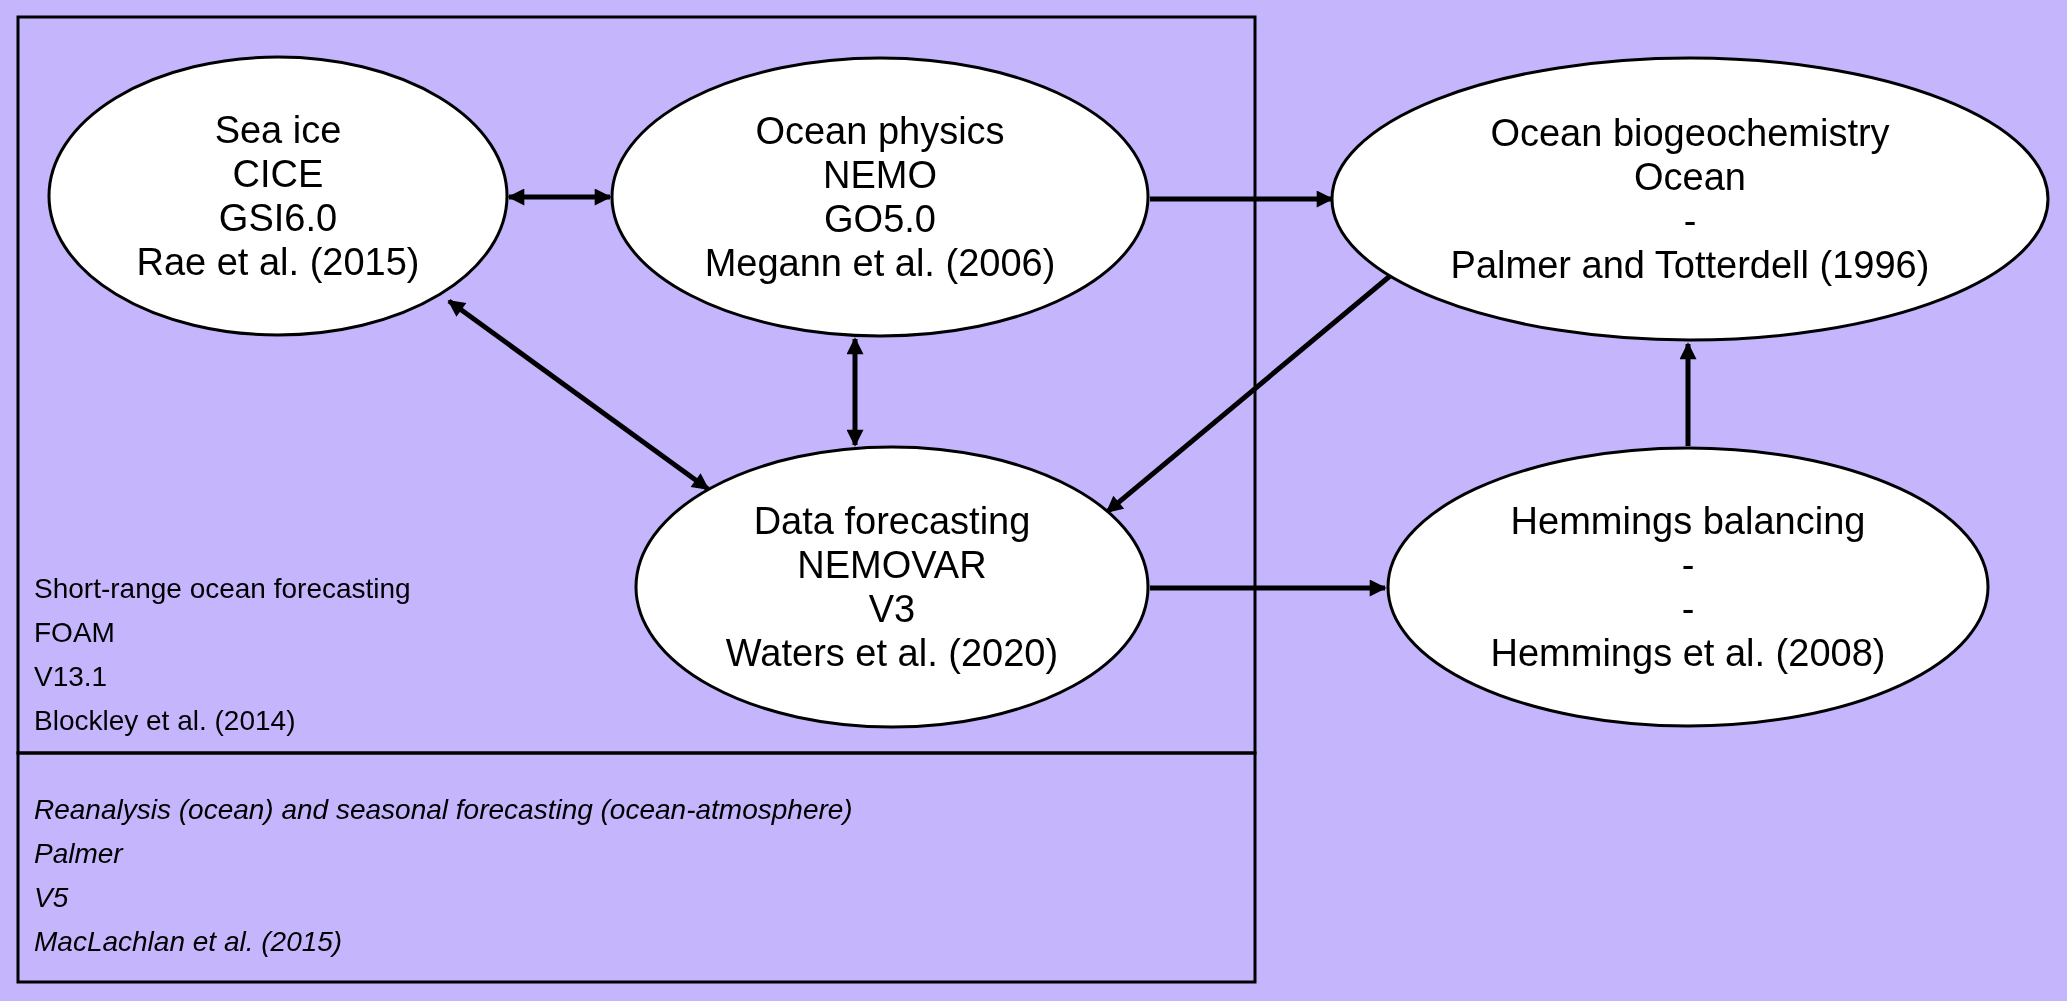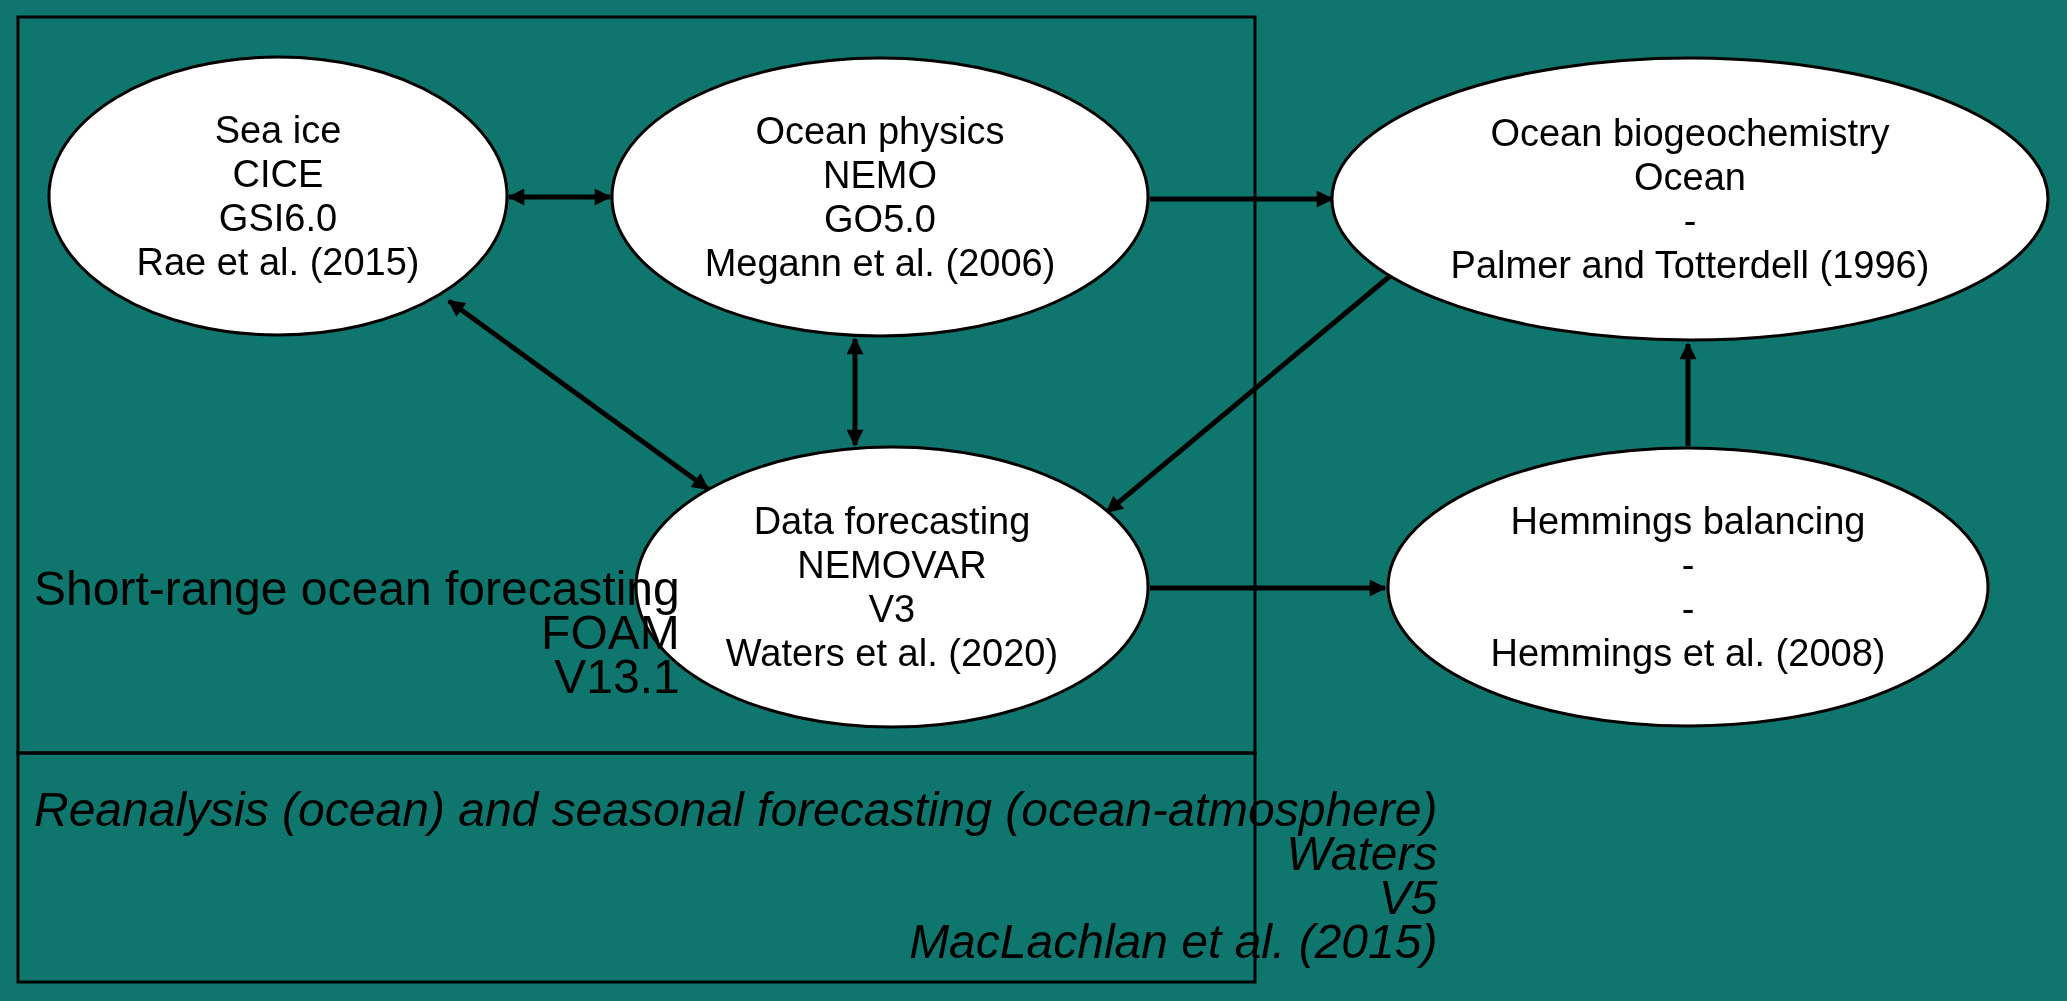--- a/index.html
+++ b/index.html
@@ -1,41 +1,41 @@
 <!DOCTYPE html>
 <html><head>
 <meta charset="utf-8">
 <style>
   html, body { margin: 0; padding: 0; background: #ffffff; }
   .canvas {
     position: relative;
     width: 2067px;
     height: 1001px;
-    background: #0f766e;
+    background: #c4b5fd;
     font-family: "Liberation Sans", "DejaVu Sans", sans-serif;
     color: #000000;
     overflow: hidden;
   }
   svg.diagram-layer {
     position: absolute;
     left: 0; top: 0;
     width: 2067px; height: 1001px;
   }
   .node-label {
     position: absolute;
     text-align: center;
     font-size: 38px;
     line-height: 44px;
     white-space: nowrap;
     color: #000000;
   }
   .corner-label {
     position: absolute;
-    text-align: right;
-    font-size: 48px;
+    text-align: left;
+    font-size: 28px;
     line-height: 44px;
     white-space: nowrap;
     color: #000000;
   }
   .line { display: block; }
 </style>
 </head>
 <body>
 
 <div class="canvas">
@@ -97,22 +97,23 @@
     <span class="line">Hemmings balancing</span>
     <span class="line">-</span>
     <span class="line">-</span>
     <span class="line">Hemmings et al. (2008)</span>
   </div>
 
   <div class="corner-label" style="left:34px; top:567px;">
     <span class="line">Short-range ocean forecasting</span>
     <span class="line">FOAM</span>
     <span class="line">V13.1</span>
+    <span class="line">Blockley et al. (2014)</span>
   </div>
 
   <div class="corner-label" style="left:34px; top:788px;font-style:italic;">
     <span class="line">Reanalysis (ocean) and seasonal forecasting (ocean-atmosphere)</span>
-    <span class="line">Waters</span>
+    <span class="line">Palmer</span>
     <span class="line">V5</span>
     <span class="line">MacLachlan et al. (2015)</span>
   </div>
 
 </div>
 
 </body></html>

